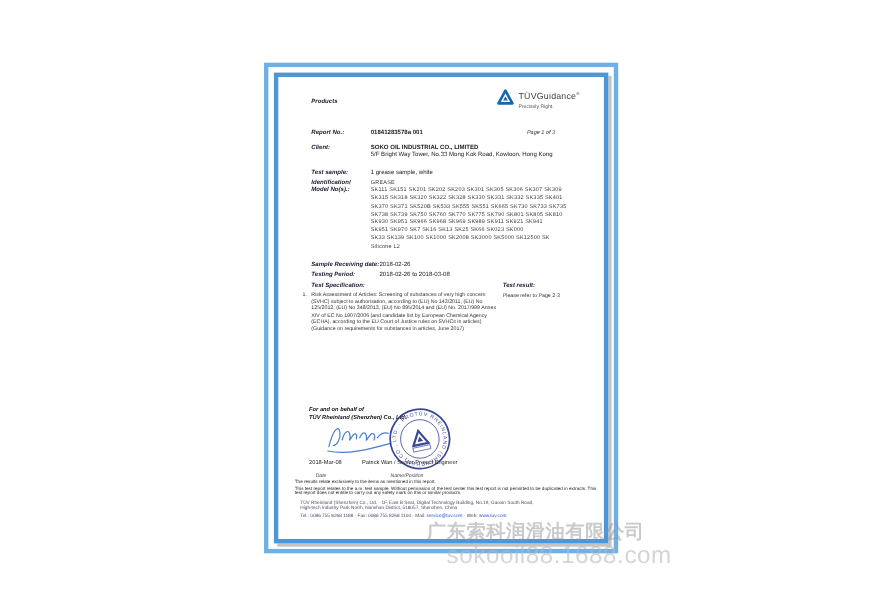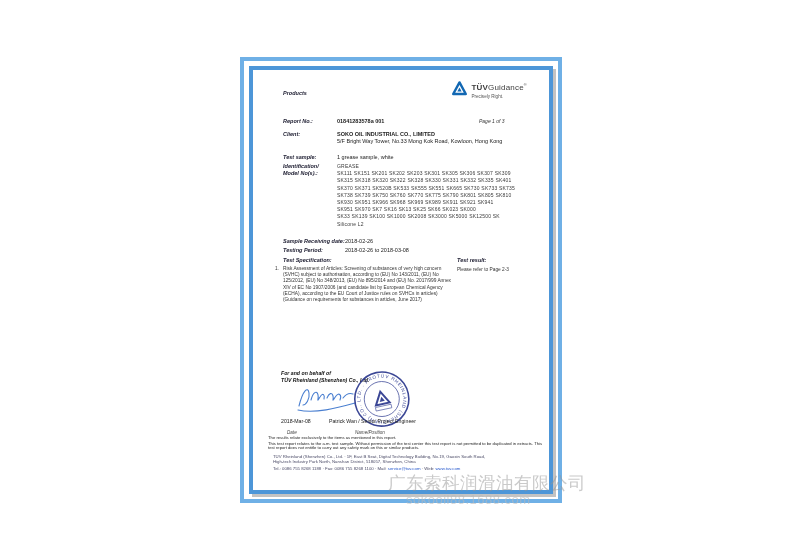--- a/index.html
+++ b/index.html
@@ -22,21 +22,21 @@
   .abs{position:absolute;}
   .lbl{font-weight:bold;font-style:italic;color:#1a1a2e;}
   .val{color:#222;}
   .bold{font-weight:bold;}
 
   
   .products{left:30px;top:20px;}
   .logo{right:22px;top:10px;display:flex;align-items:flex-start;}
   .logo-text{margin-left:3px;}
   .brand{font-size:8px;line-height:9px;color:#3d3d3d;letter-spacing:.2px;}
-  .brand .tuv{font-weight:bold;}
+  .brand .tuv{font-weight:normal;}
   .brand sup{font-size:4px;}
   .tagline{font-size:4.6px;color:#555;margin-top:1px;}
 
   
   .frow{left:30px;width:248px;display:grid;grid-template-columns:54px 1fr;column-gap:0;}
   .frow .v{padding-left:0;}
   .report-page{position:absolute;left:196px;top:0;font-style:italic;font-size:5px;color:#333;}
   .model-lines div{font-size:5px;line-height:7.2px;color:#3a3a3a;letter-spacing:.2px;}
 
   
@@ -60,24 +60,24 @@
   .fn{left:15px;width:276px;font-size:4.2px;line-height:4.9px;color:#222;}
   .fn1{top:366px;}
   .fn2{top:371.5px;}
   .addr{left:20px;top:384px;width:268px;font-size:4.3px;line-height:5.4px;color:#4a4a66;}
   .contact{left:20px;top:395px;width:268px;font-size:4.3px;color:#4a4a66;}
   .contact .link{color:#2255CC;}
 
   
   .wm-cn{
     position:absolute;left:388px;top:471px;font-size:17.5px;letter-spacing:.5px;
-    font-weight:normal;color:rgba(150,150,150,.5);white-space:nowrap;z-index:5;
+    font-weight:bold;color:rgba(150,150,150,.5);white-space:nowrap;z-index:5;
   }
   .wm-url{
-    position:absolute;left:406px;top:492px;font-size:13px;letter-spacing:.5px;
+    position:absolute;left:406px;top:492px;font-size:22px;letter-spacing:.5px;
     color:rgba(185,185,185,.6);white-space:nowrap;z-index:5;
   }
 </style>
 </head>
 <body>
 
 <div class="doc-outer">
   <div class="doc-inner">
     <div class="page">
 

